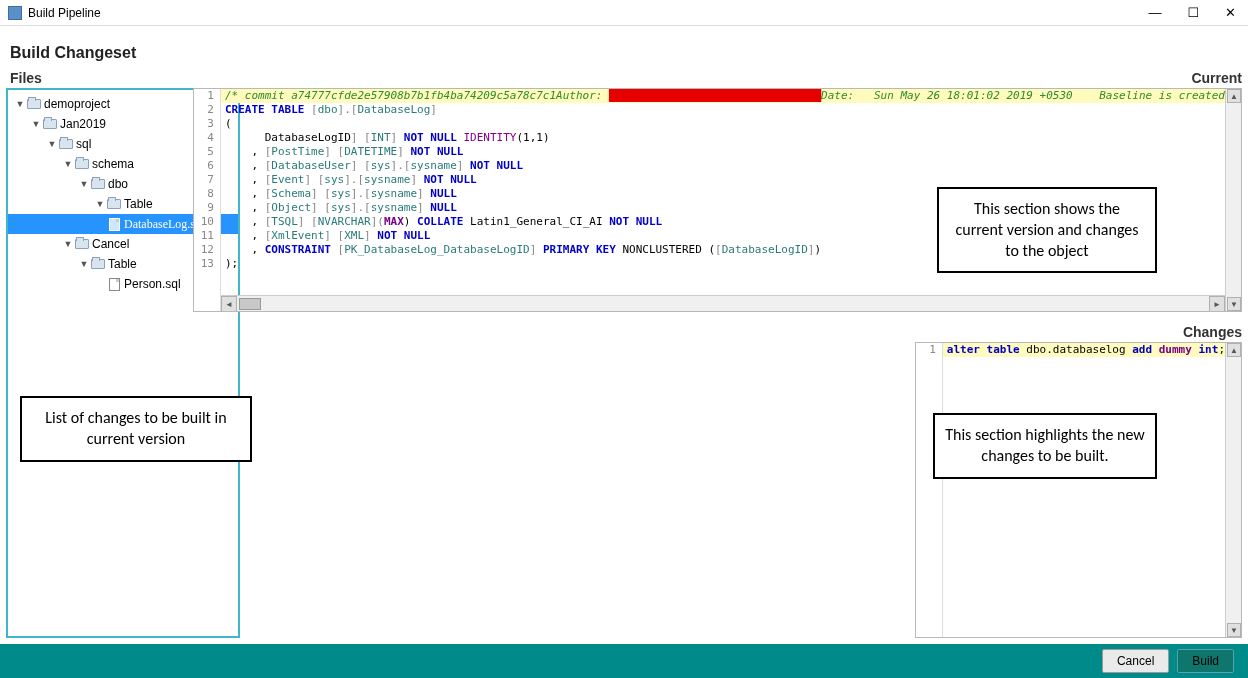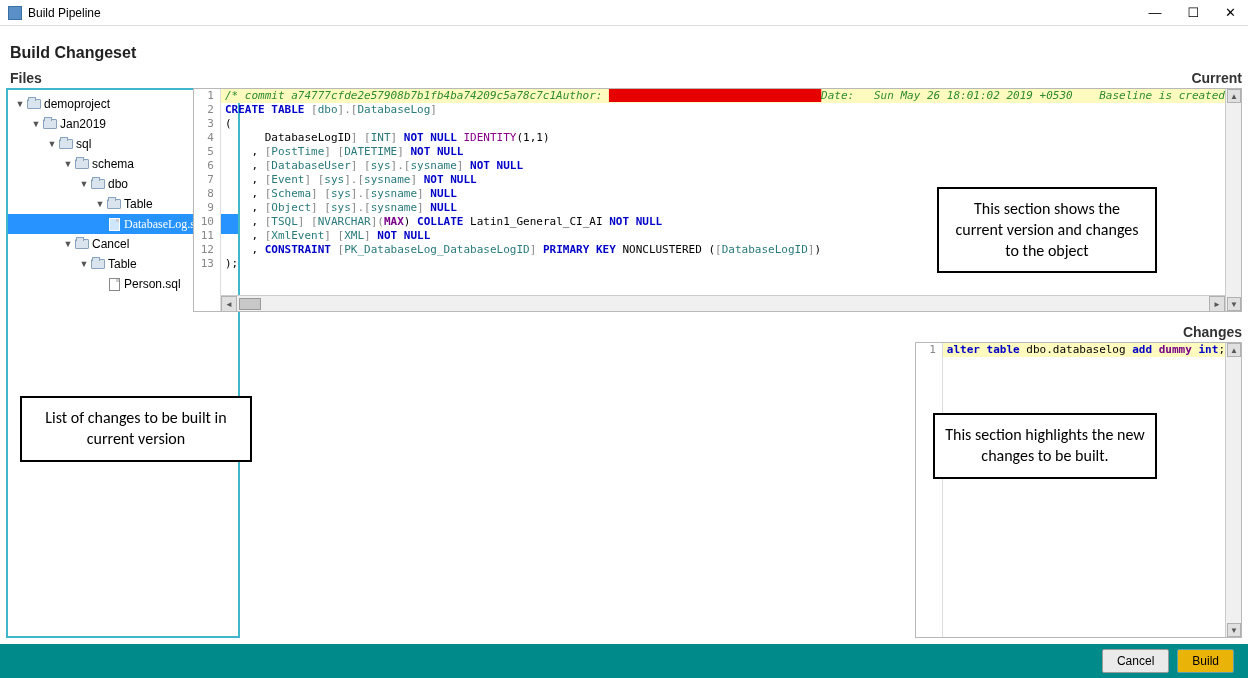--- a/index.html
+++ b/index.html
@@ -56,21 +56,21 @@
 .hscroll .btn.l { left: 0; }
 .hscroll .btn.r { right: 0; }
 .hscroll .thumb { position: absolute; left: 18px; top: 2px; width: 22px; height: 12px; background: #c8c8c8; border: 1px solid #999; }
 .vscroll { width: 16px; background: #f0f0f0; border-left: 1px solid #ccc; position: relative; }
 .vscroll .vbtn { position: absolute; right: 0; width: 14px; height: 14px; background: #e0e0e0; border: 1px solid #b0b0b0; font-size: 8px; color: #555; display: flex; align-items: center; justify-content: center; }
 .annot.a2 { right: 68px; top: 98px; width: 220px; }
 .annot.a3 { right: 68px; top: 70px; width: 224px; }
 .code-wrap { flex: 1; display: flex; flex-direction: column; min-width: 0; position: relative; }
 .footer { background: #008a8a; height: 34px; display: flex; align-items: center; justify-content: flex-end; padding: 0 14px; gap: 8px; }
 .footer button { height: 24px; padding: 0 14px; background: #eaeaea; border: 1px solid #9a9a9a; border-radius: 2px; font-size: 12px; cursor: pointer; }
-.footer button.primary { background: #eab308; border-color: #5aa0ad; }
+.footer button.primary { background: #0f766e; border-color: #5aa0ad; }
 </style>
 </head>
 <body>
 
 <div class="titlebar">
   <div class="icon"></div>
   <div class="title">Build Pipeline</div>
   <div class="ctrls">
     <span>—</span>
     <span>☐</span>

